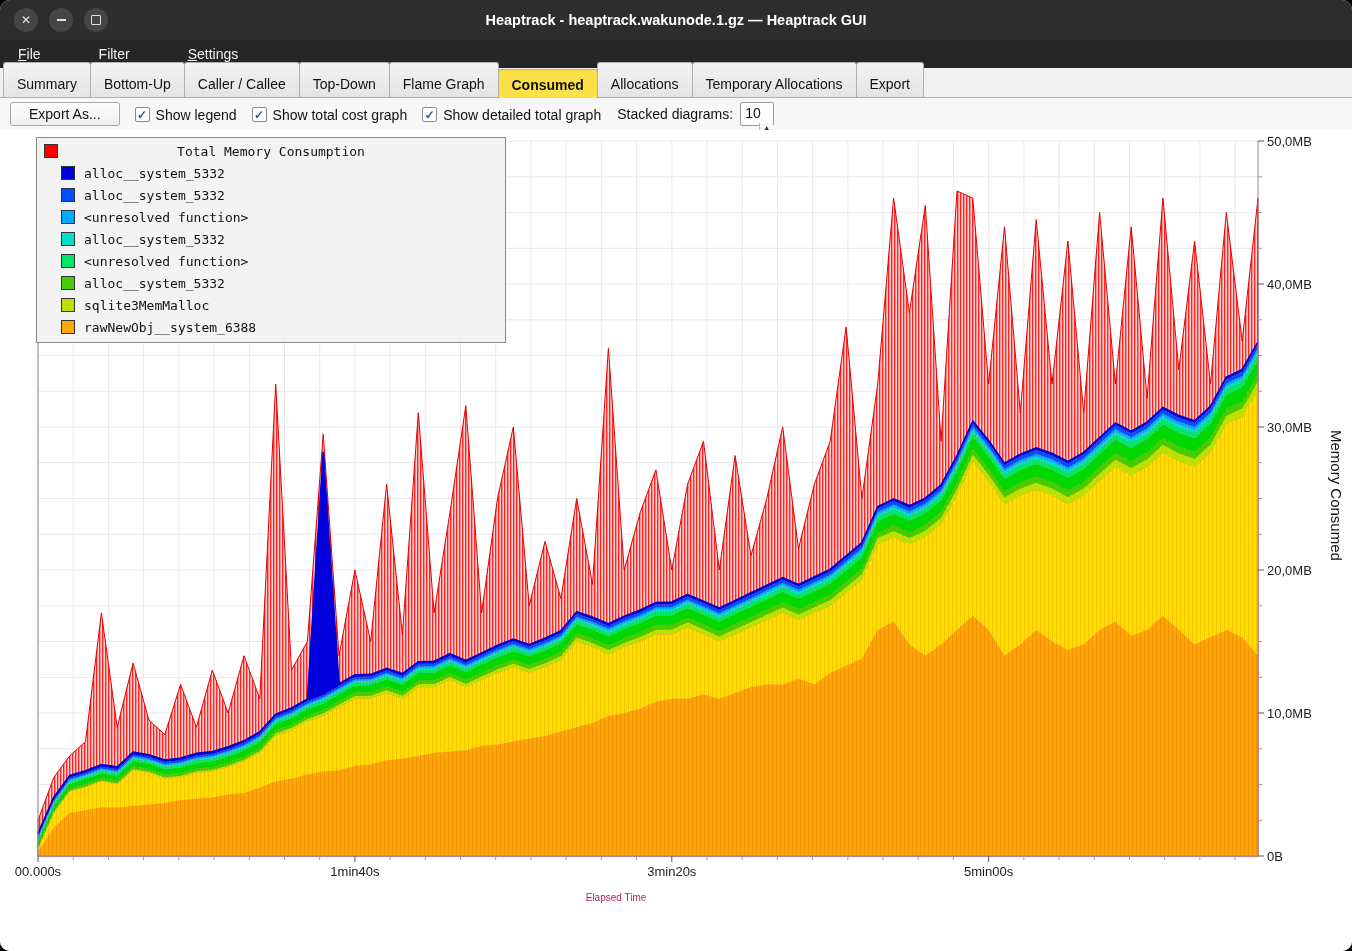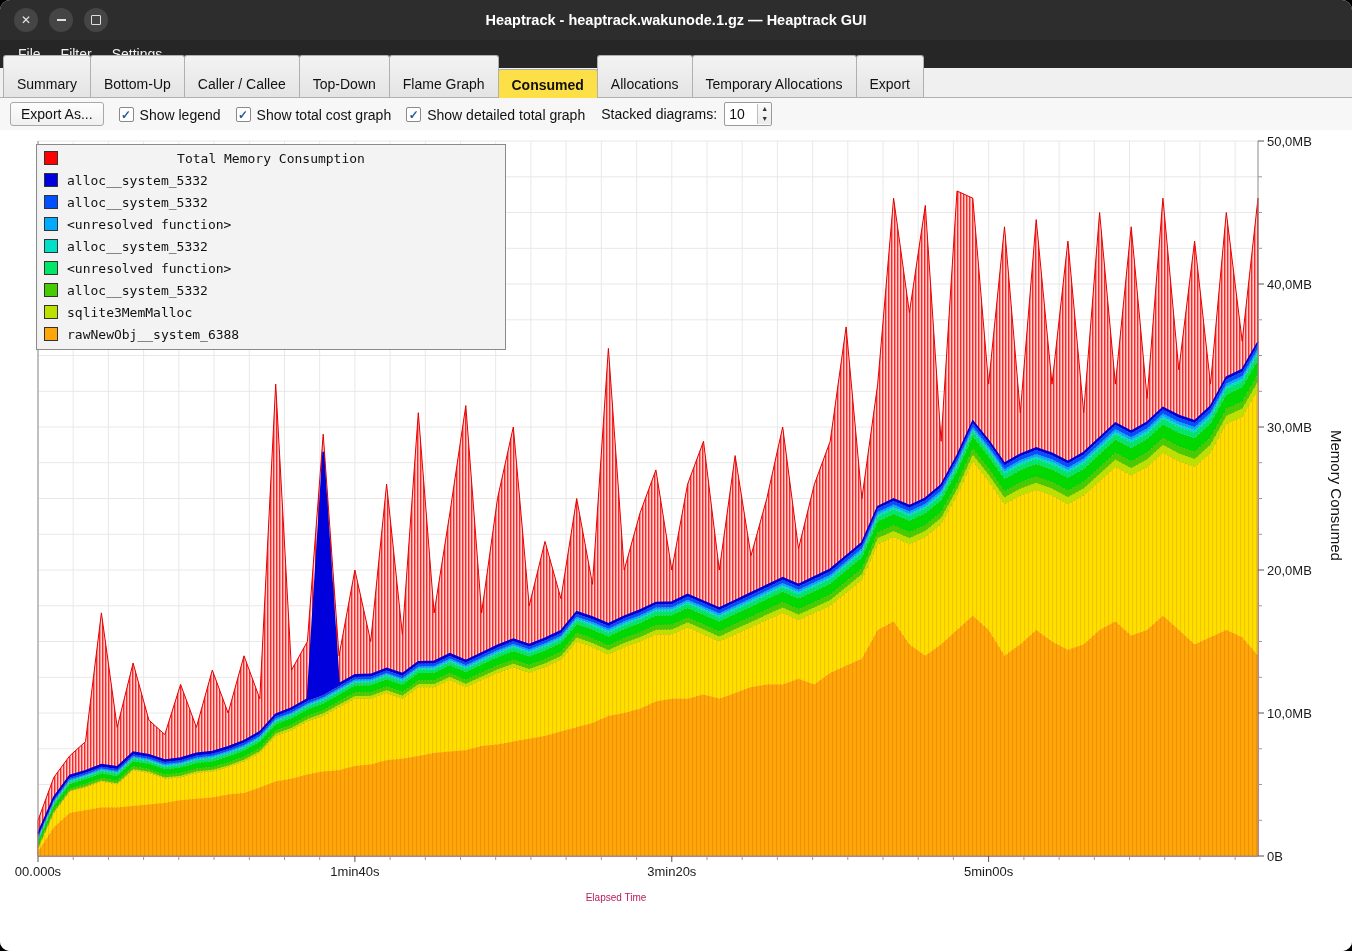--- a/index.html
+++ b/index.html
@@ -7,46 +7,46 @@
   .window{width:1352px;height:951px;border-radius:10px;overflow:hidden;background:#fcfcfc;display:flex;flex-direction:column;}
 
   
   .titlebar{height:40px;background:#2d2d2d;position:relative;display:flex;align-items:center;justify-content:center;color:#fff;font-weight:bold;font-size:14.5px;flex:0 0 auto;}
   .winbtns{position:absolute;left:14px;top:8px;display:flex;gap:11px;}
   .winbtn{width:24px;height:24px;border-radius:50%;background:#454545;color:#e6e6e6;display:flex;align-items:center;justify-content:center;font-size:12px;font-weight:normal;}
   .min-ico{width:9px;height:2px;background:#e0e0e0;display:inline-block;}
   .max-ico{width:8px;height:8px;border:1.5px solid #e0e0e0;border-radius:1px;display:inline-block;}
 
   
-  .menubar{height:28px;background:#262626;display:flex;align-items:center;padding-left:8px;color:#f0f0f0;flex:0 0 auto;}
+  .menubar{height:28px;background:#262626;display:flex;align-items:center;padding-left:8px;color:#f0f0f0;flex:0 0 auto;gap:38px;}
   .menu-item{padding:4px 10px;font-size:14px;}
   .menu-item.mn::first-letter{text-decoration:underline;}
 
   
   .tabbar{height:30px;background:#f0f0f0;display:flex;align-items:flex-end;padding-left:3px;border-bottom:1px solid #b0b0b0;box-sizing:border-box;flex:0 0 auto;}
-  .tab{box-sizing:border-box;font-size:14px;padding:20px 13px 5px;background:linear-gradient(#f3f3f3,#e4e4e4);border:1px solid #b0b0b0;border-bottom:none;border-radius:3px 3px 0 0;margin-right:-1px;color:#111;white-space:nowrap;}
+  .tab{box-sizing:border-box;font-size:14px;padding:13px 13px 5px;background:linear-gradient(#f3f3f3,#e4e4e4);border:1px solid #b0b0b0;border-bottom:none;border-radius:3px 3px 0 0;margin-right:-1px;color:#111;white-space:nowrap;}
   .tab.active{background:#fde047;padding-top:7px;margin-bottom:-1px;position:relative;z-index:2;font-weight:bold;}
 
   
   .toolbar{height:32px;background:#f7f7f7;display:flex;align-items:center;padding-left:10px;font-size:14px;color:#111;flex:0 0 auto;}
-  .btn{font-family:inherit;font-size:14px;padding:3px 10px;border:1px solid #a8a8a8;border-radius:3px;background:linear-gradient(#fdfdfd,#f0f0f0);color:#111;}
+  .btn{font-family:inherit;font-size:14px;padding:3px 18px;border:1px solid #a8a8a8;border-radius:3px;background:linear-gradient(#fdfdfd,#f0f0f0);color:#111;}
   .cbwrap{display:inline-flex;align-items:center;gap:6px;margin-left:15px;}
   .cbbox{width:15px;height:15px;box-sizing:border-box;border:1px solid #8a8a8a;border-radius:2px;background:#fff;display:inline-flex;align-items:center;justify-content:center;font-size:12px;font-weight:bold;color:#235a9f;line-height:1;}
   .spin-label{margin-left:16px;}
-  .spinbox{display:inline-flex;border:1px solid #9a9a9a;border-radius:2px;background:#fff;height:22px;margin-left:7px;align-items:center;}
+  .spinbox{display:inline-flex;border:1px solid #9a9a9a;border-radius:2px;background:#fff;height:22px;margin-left:7px;align-items:flex-end;flex-direction:column;}
   .spin-value{width:24px;padding:2px 4px;font-size:14px;}
   .spin-arrows{display:flex;flex-direction:column;border-left:1px solid #bdbdbd;background:linear-gradient(#fafafa,#ececec);}
   .spin-arrows span{font-size:7px;line-height:10px;padding:0 3px;color:#333;text-align:center;}
 
   
   .chart-wrap{flex:1;position:relative;background:#fff;}
   #chart{position:absolute;left:0;top:0;}
-  .legend{position:absolute;left:36px;top:14px;width:470px;box-sizing:border-box;background:rgba(243,243,243,0.96);border:1px solid #8a8a8a;font-family:"DejaVu Sans Mono",monospace;font-size:13px;color:#111;padding:2px 0 4px;}
+  .legend{position:absolute;left:36px;top:7px;width:470px;box-sizing:border-box;background:rgba(243,243,243,0.96);border:1px solid #8a8a8a;font-family:"DejaVu Sans Mono",monospace;font-size:13px;color:#111;padding:2px 0 4px;}
   .lg-title-row{position:relative;height:22px;display:flex;align-items:center;justify-content:center;}
-  .lg-row{display:flex;align-items:center;height:22px;padding:0 7px;gap:9px;}
+  .lg-row{display:flex;align-items:center;height:22px;padding:0 24px;gap:9px;}
   .lg-swatch{width:14px;height:14px;box-sizing:border-box;border:1px solid #333;flex:0 0 auto;}
   .xlabel{position:absolute;left:616px;top:762px;transform:translateX(-50%);font-size:10px;color:#be185d;}
   .ylabel{position:absolute;right:7px;top:300px;writing-mode:vertical-rl;font-size:15px;color:#111;}
 </style>
 </head>
 <body>
 
 <div class="window">
 
   <div class="titlebar">

